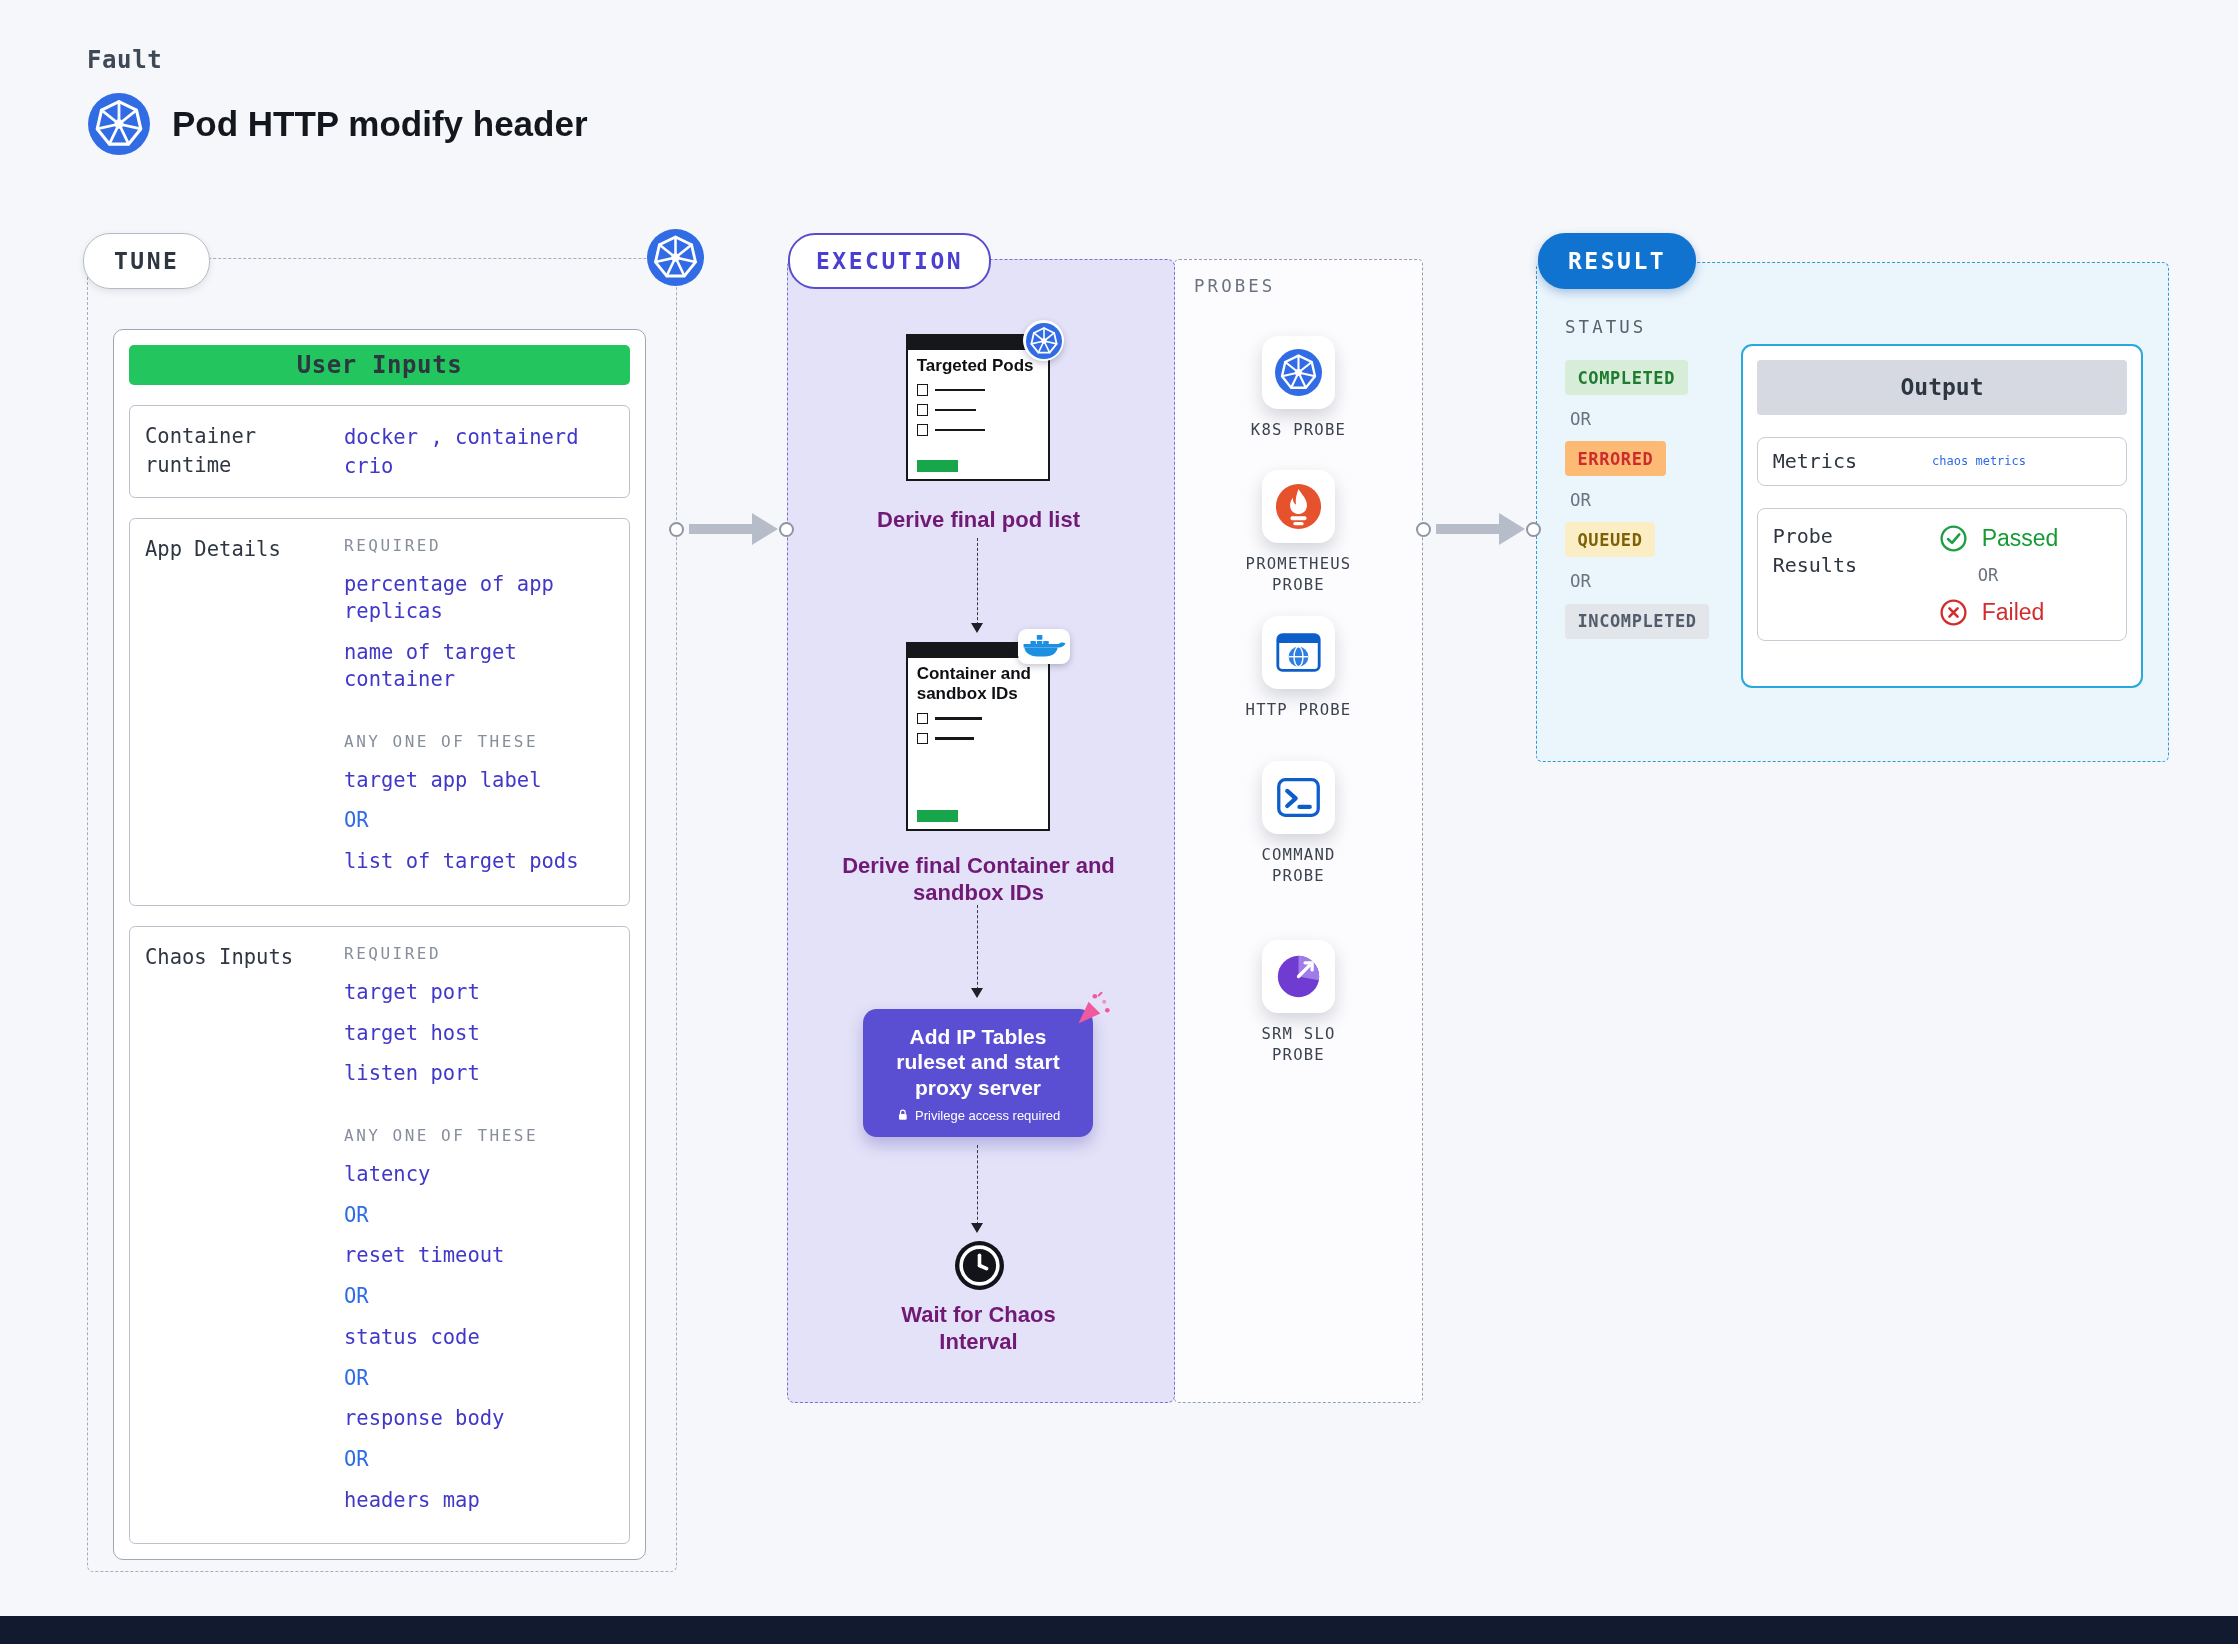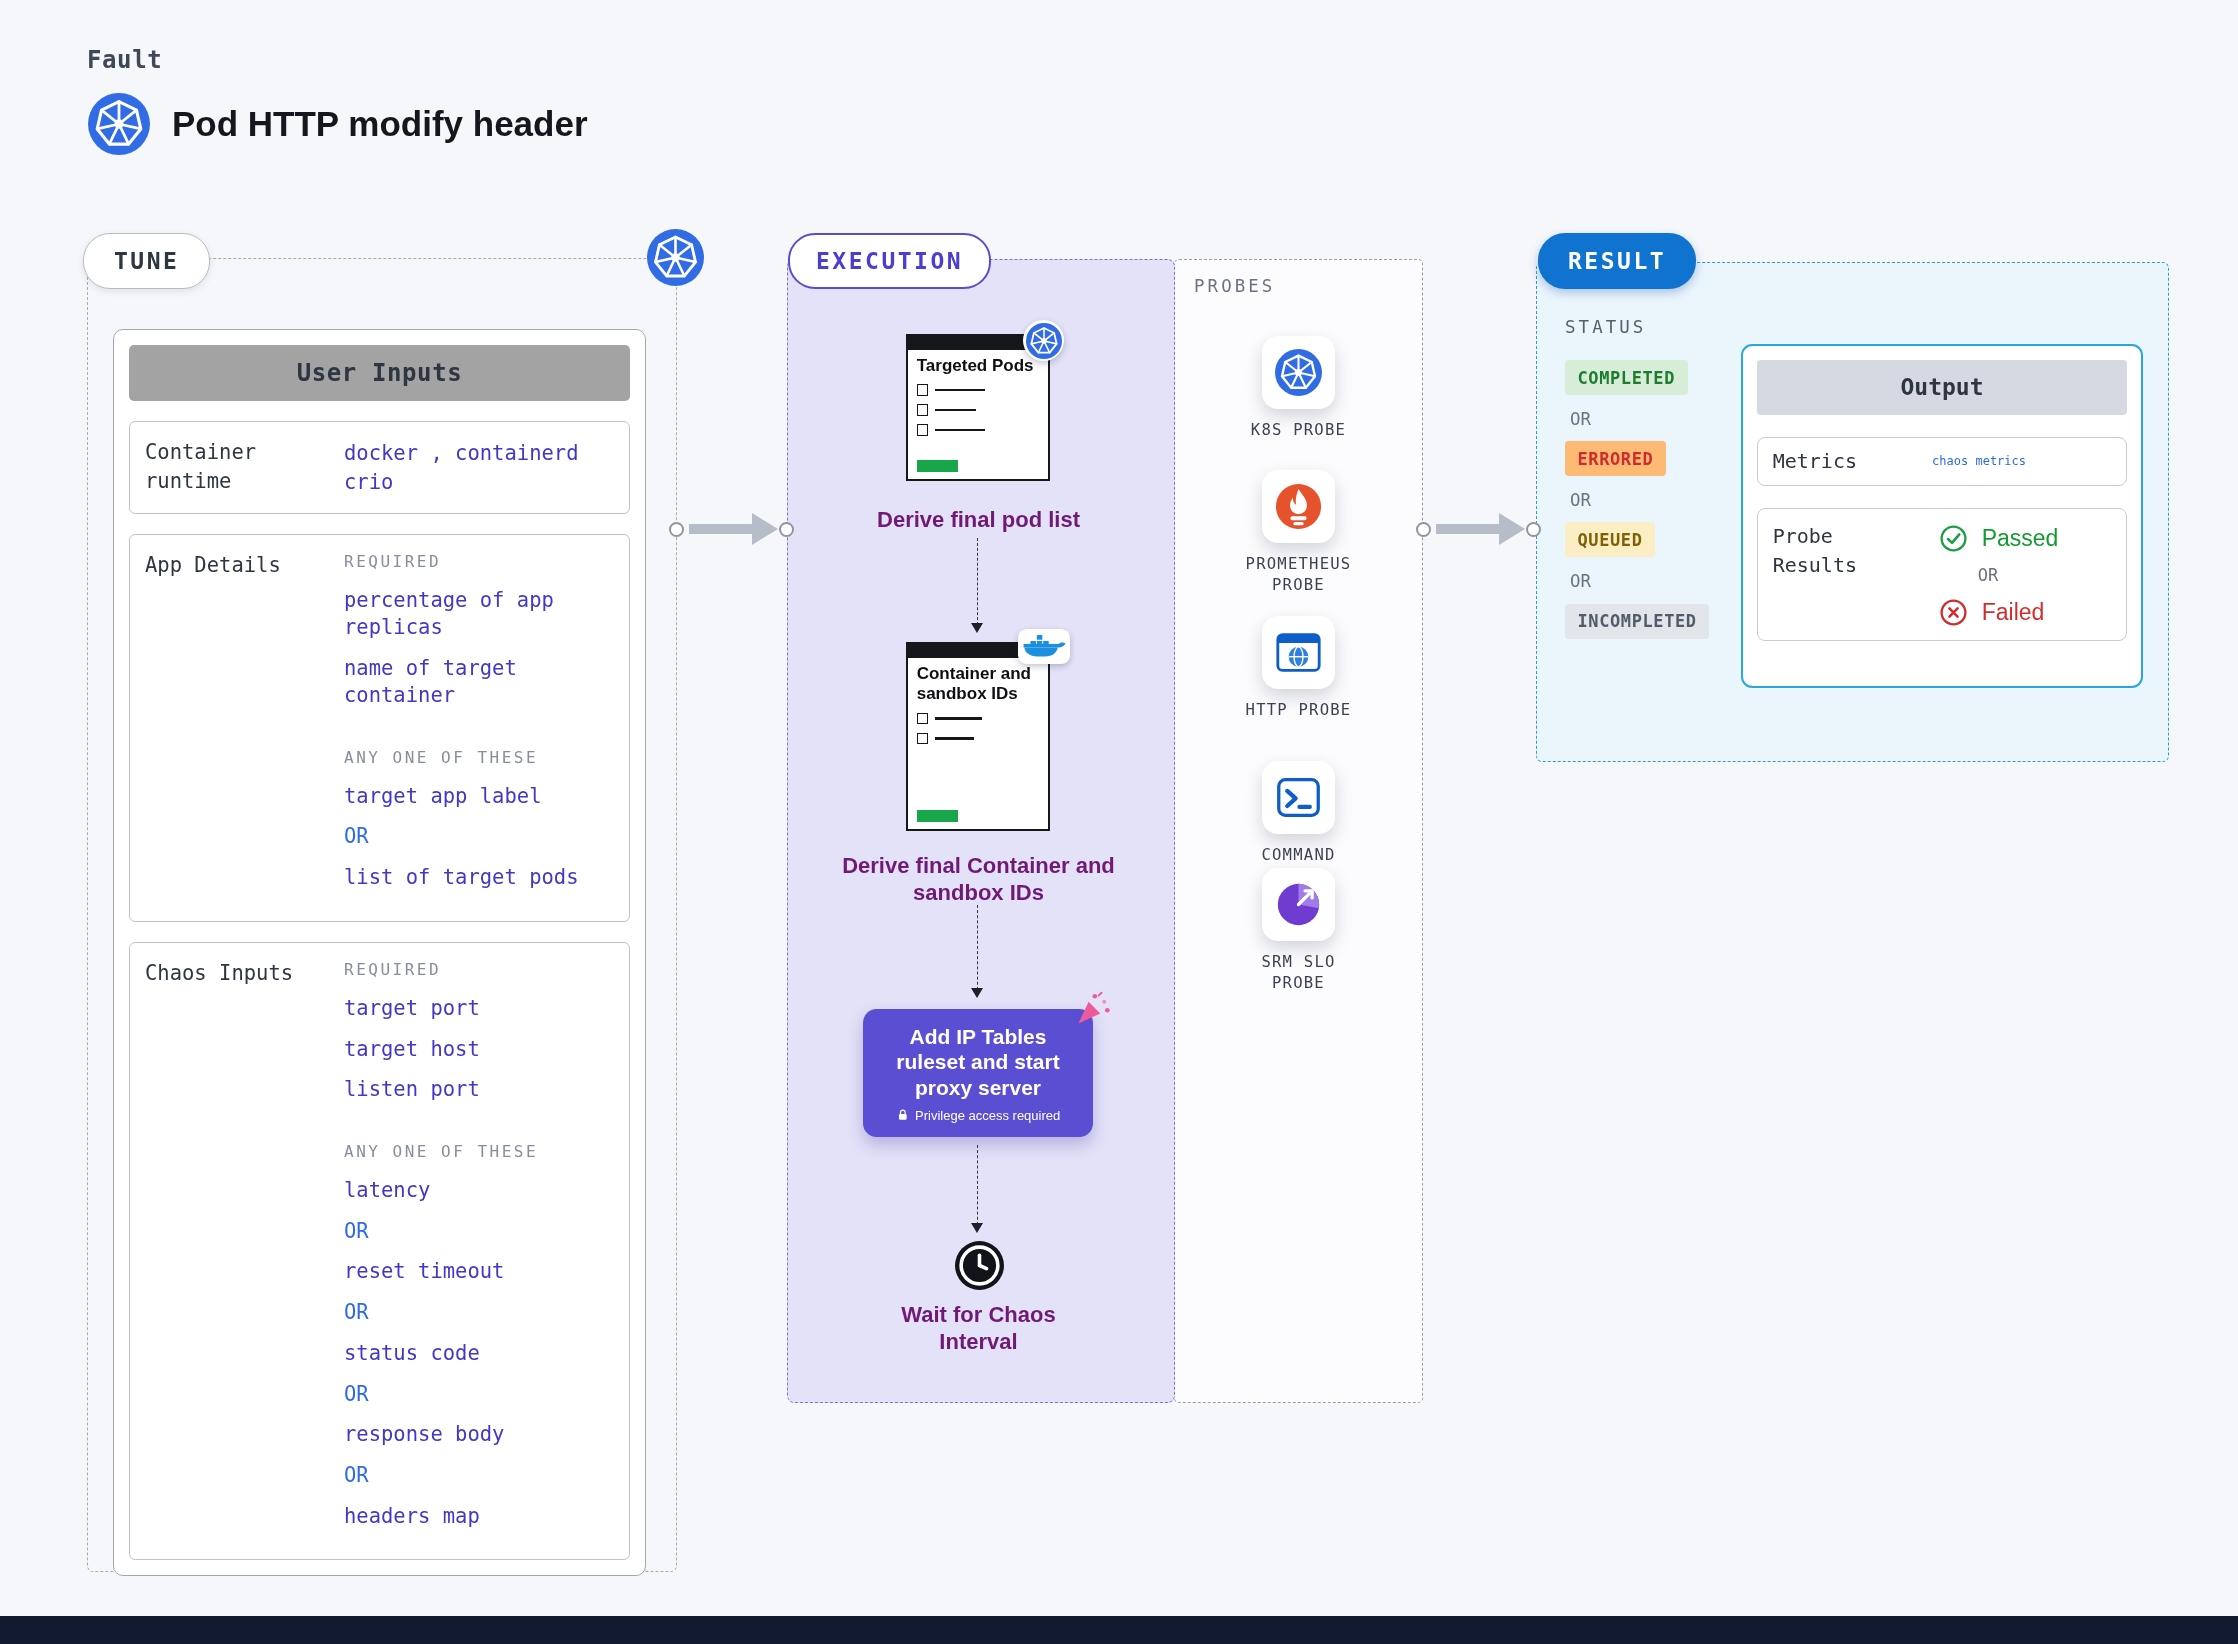--- a/index.html
+++ b/index.html
@@ -27,21 +27,21 @@
   .result-pill { left:1538px; top:233px; padding:0 30px; background:#1173d0; color:#fff;
     box-shadow:0 3.7px 10px rgba(16,80,160,.30); }
 
   
   .tune-box { position:absolute; left:87px; top:258px; width:590px; height:1314px;
     border:1.9px dashed #a6acb8; border-radius:6.2px; }
   .tune-k8s { position:absolute; left:647px; top:229px; width:57px; height:57px; z-index:6; }
 
   .inputs-card { position:absolute; left:113px; top:329px; width:533px; background:#fff;
     border:1.9px solid #a0a7b3; border-radius:10px; padding:15px; }
-  .inputs-header { height:56px; background:#a3a3a3; border-radius:5px; display:flex; align-items:center;
+  .inputs-header { height:40px; background:#22c55e; border-radius:5px; display:flex; align-items:center;
     justify-content:center; font-size:24px; font-weight:700; letter-spacing:0.6px; color:#2e3642; }
   .sub-card { border:1.2px solid #bcc2cc; border-radius:6.2px; margin-top:20px; padding:16px 15px; display:flex; }
   .sub-label { width:199px; flex-shrink:0; font-size:20.5px; line-height:29px; color:#2e3642; }
   .sub-values { flex:1; padding-top:1.2px; }
   .meta-label { font-size:16px; letter-spacing:2.5px; color:#868e9c; margin-bottom:16px; }
   .val-item { font-size:20.5px; line-height:27px; color:#4038c8; margin-bottom:13.7px; max-width:274px; }
   .rt-line { font-size:20.5px; line-height:29px; color:#4038c8; }
   .or-item { font-size:20.5px; line-height:27px; color:#2e6be6; margin-bottom:13.7px; }
   .group-gap { height:25px; }
 
@@ -377,21 +377,21 @@
 
   <div class="probe-group" style="top:761px;">
     <div class="probe-card">
       <svg class="probe-icon" viewBox="0 0 76 76" width="47" height="47">
           <use href="#sym-cmd"></use>
         </svg>
     </div>
     <div class="probe-name">COMMAND PROBE</div>
   </div>
 
-  <div class="probe-group" style="top:868px;justify-content:center;">
+  <div class="probe-group" style="top:940px;justify-content:center;">
     <div class="probe-card">
       <svg class="probe-icon" viewBox="0 0 76 76" width="47" height="47">
           <use href="#sym-srm"></use>
         </svg>
     </div>
     <div class="probe-name">SRM SLO PROBE</div>
   </div>
 
   <div class="conn-circle" style="left:1416px; top:522px;"></div>
   <div class="conn-bar" style="left:1436px; width:65px;"></div>

